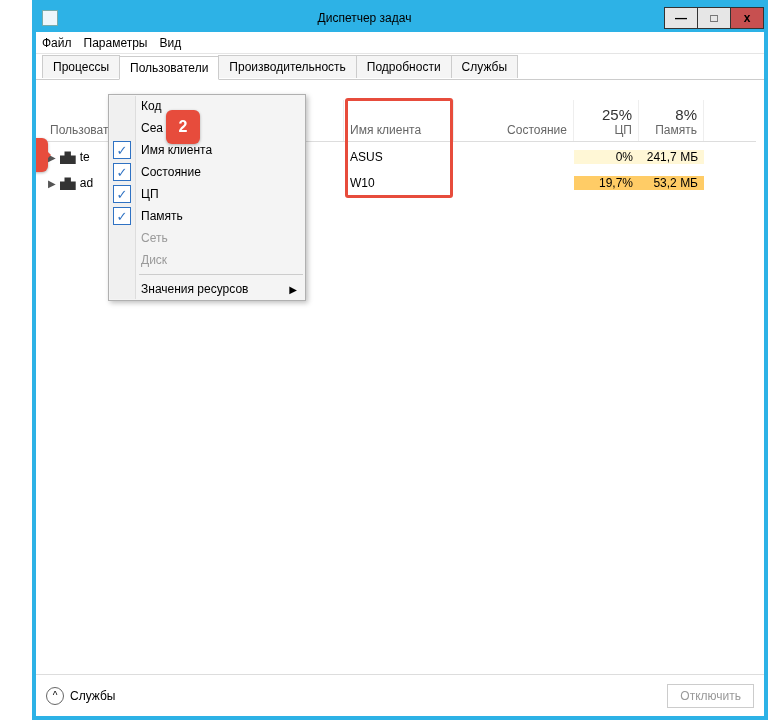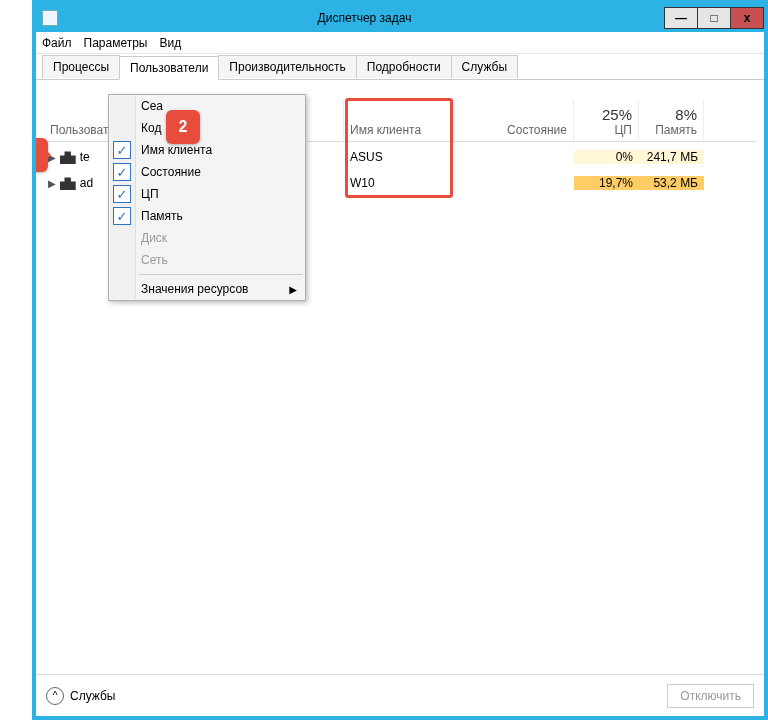--- a/index.html
+++ b/index.html
@@ -138,40 +138,40 @@
       <div class="cell-client">W10</div>
       <div class="cell-state"></div>
       <div class="cell-cpu heat-mid">19,7%</div>
       <div class="cell-mem heat-mid">53,2 МБ</div>
     </div>
 
     <div class="red-box red-box-client"></div>
 
     <div class="ctx">
       <div class="ctx-col-gutter"></div>
+      <div class="ctx-item">Код</div>
       <div class="ctx-item">Сеа</div>
-      <div class="ctx-item">Код</div>
       <div class="ctx-item">
         <span class="chk">✓</span>
         <span>Имя клиента</span>
       </div>
       <div class="ctx-item">
         <span class="chk">✓</span>
         <span>Состояние</span>
       </div>
       <div class="ctx-item">
         <span class="chk">✓</span>
         <span>ЦП</span>
       </div>
       <div class="ctx-item">
         <span class="chk">✓</span>
         <span>Память</span>
       </div>
+      <div class="ctx-item disabled">Сеть</div>
       <div class="ctx-item disabled">Диск</div>
-      <div class="ctx-item disabled">Сеть</div>
       <div class="ctx-sep"></div>
       <div class="ctx-item">
         <span>Значения ресурсов</span>
         <span class="ctx-sub">▶</span>
       </div>
     </div>
 
     <div class="callout callout-1">1</div>
     <div class="callout callout-2">2</div>
 

